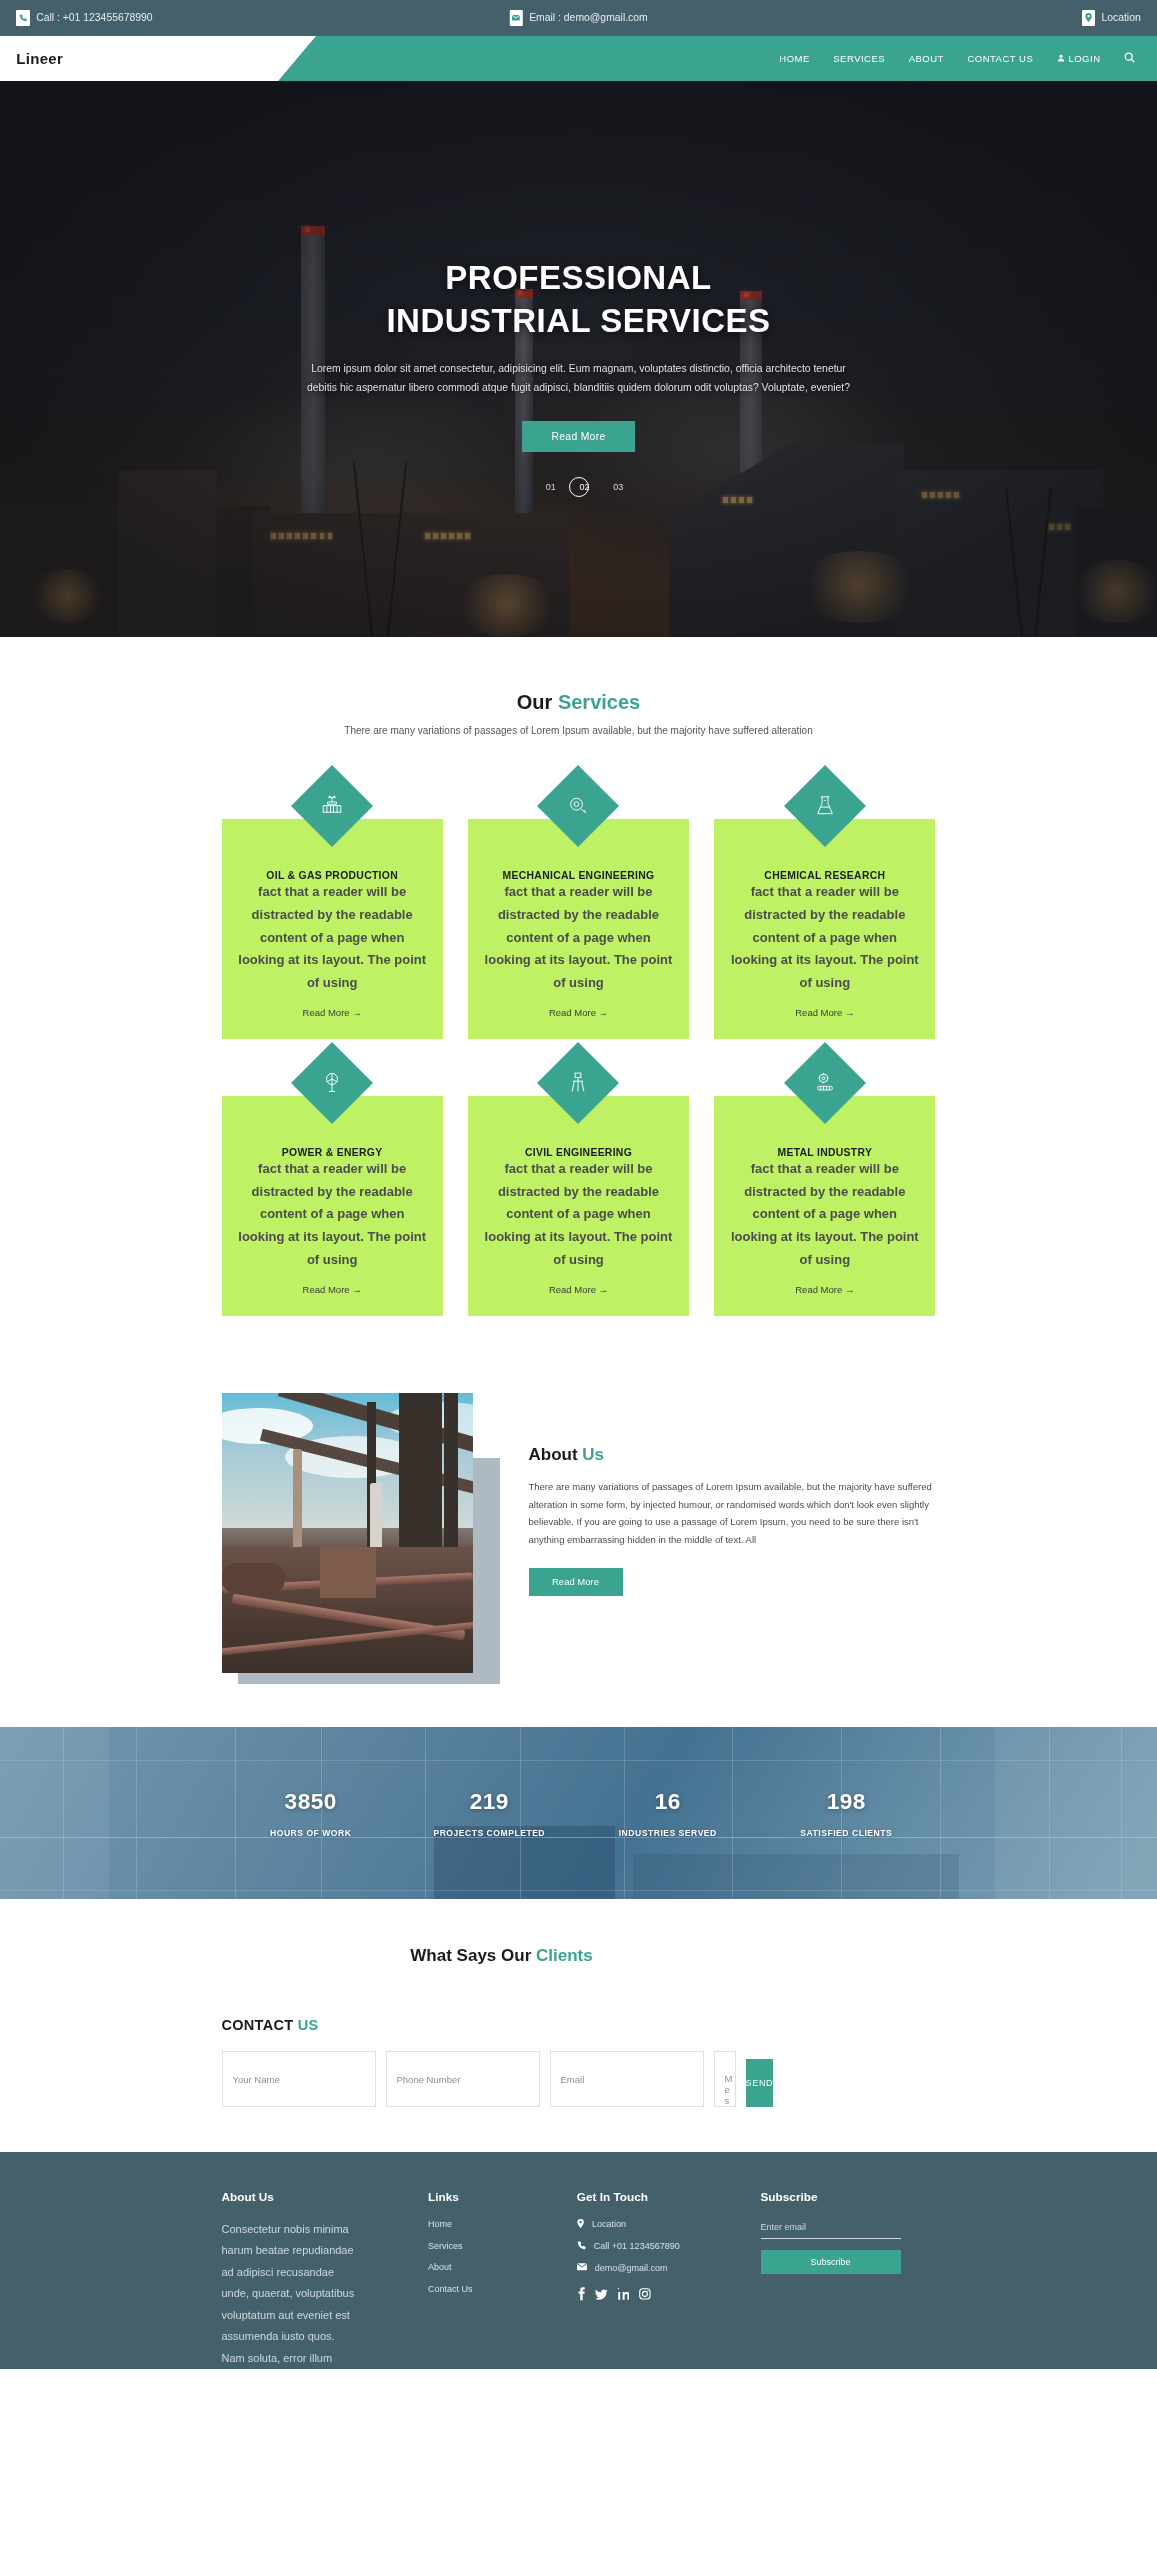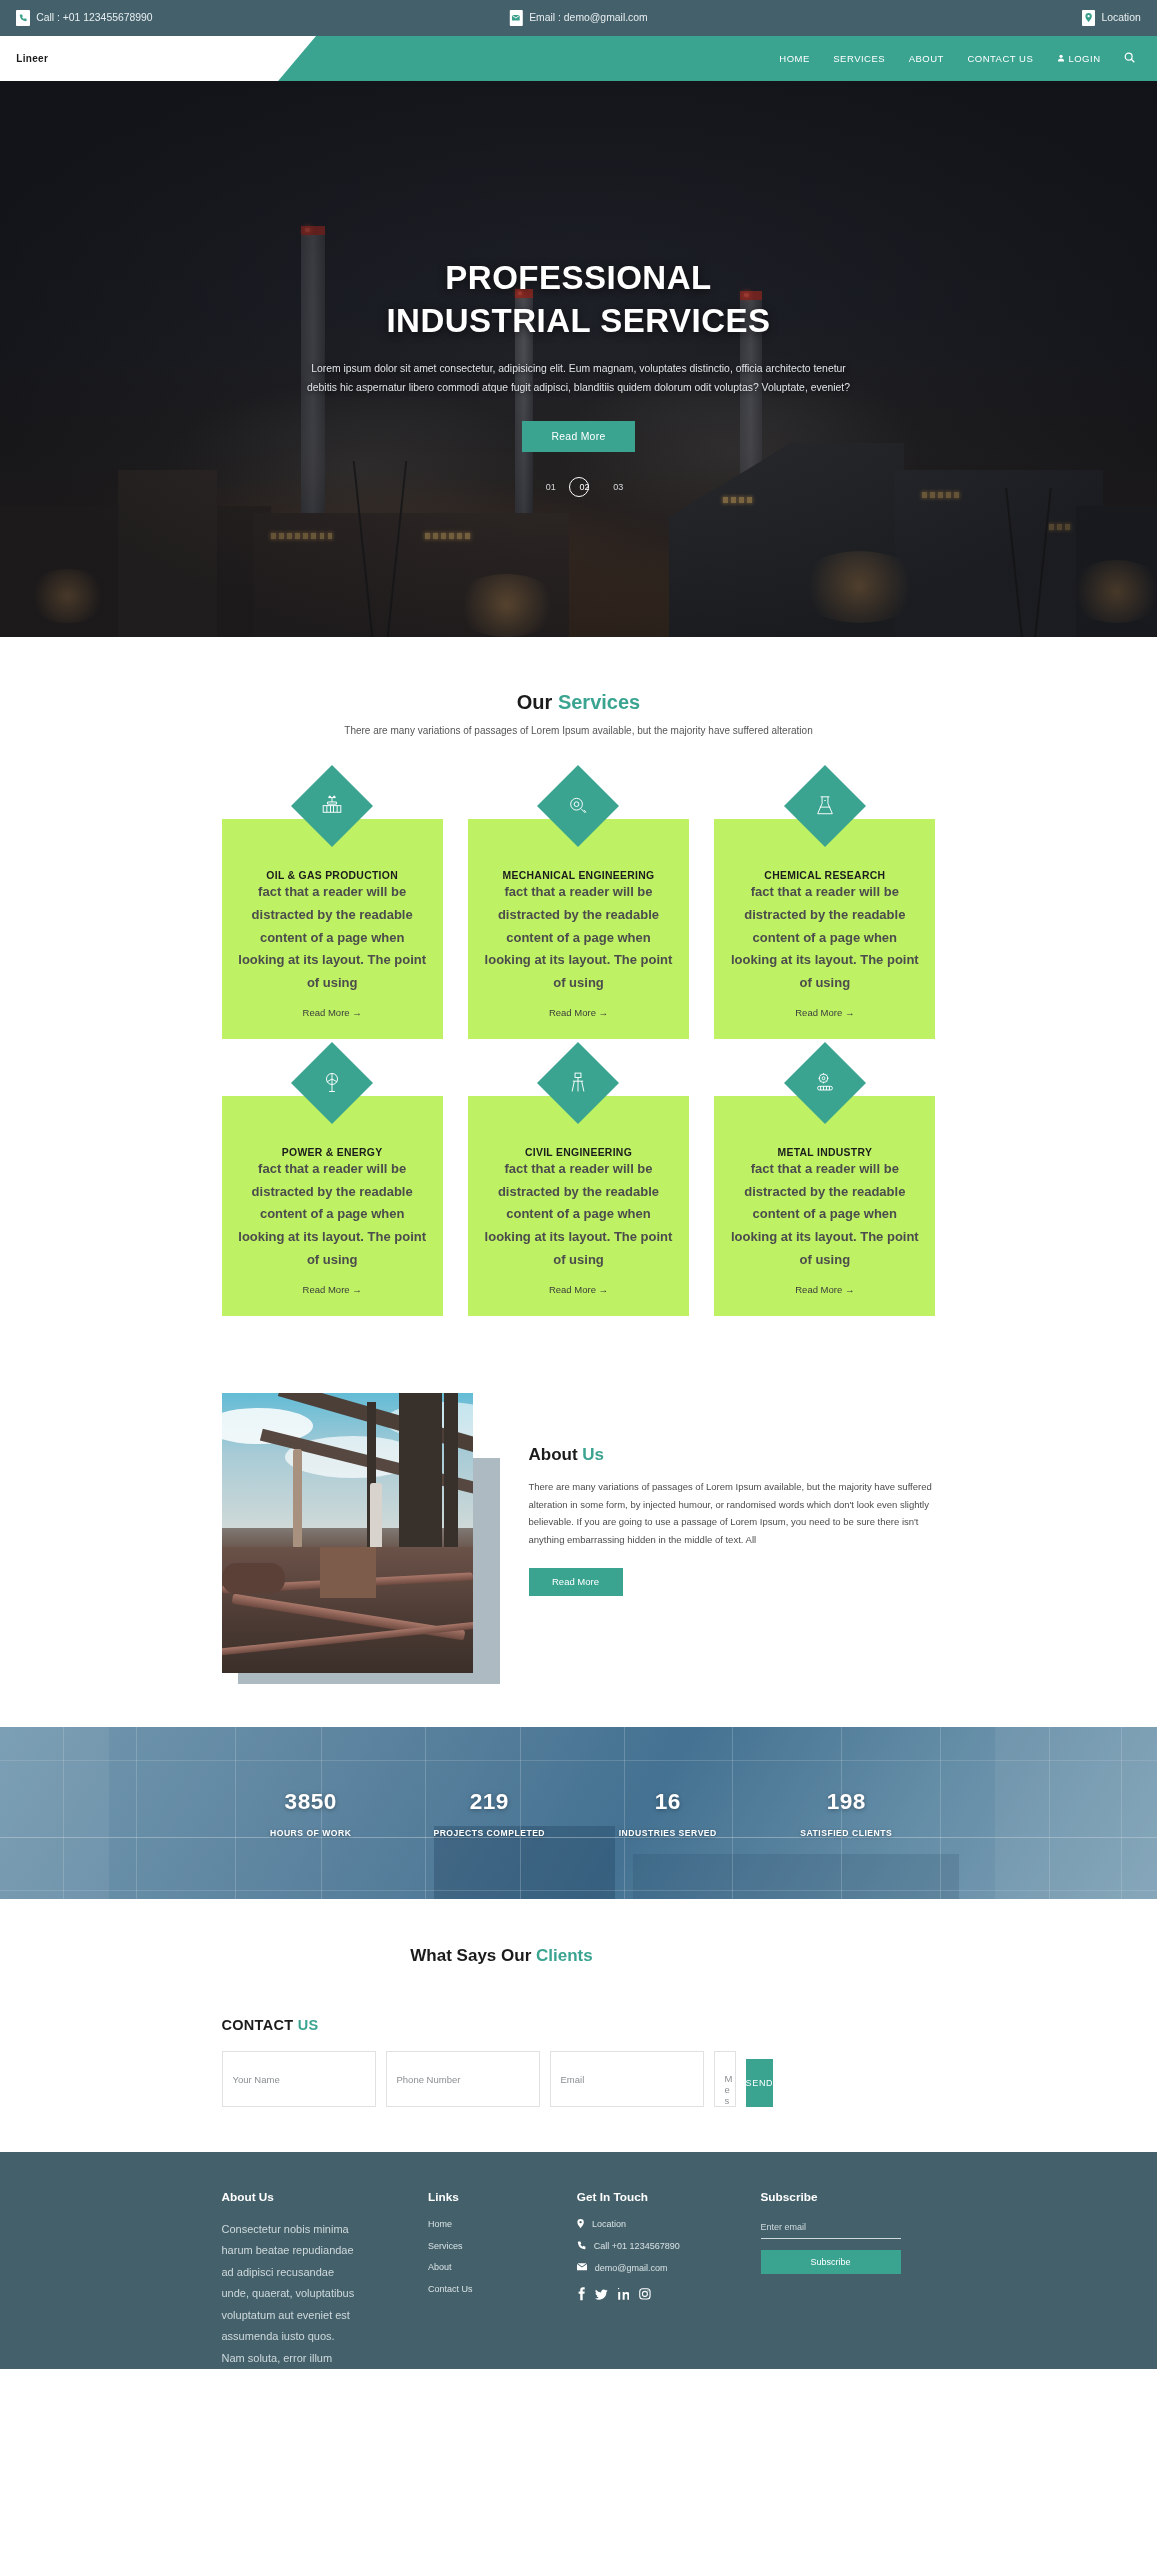--- a/index.html
+++ b/index.html
@@ -42,21 +42,21 @@
     position: relative;
   }
   .nav-logo-wrap {
     width: 316px;
     background: #ffffff;
     display: flex;
     align-items: center;
     padding-left: 16.3px;
     clip-path: polygon(0 0, 100% 0, 88% 100%, 0 100%);
   }
-  .nav-logo { font-size: 10px; font-weight: bold; color: #1b1b1b; letter-spacing: 0.3px; }
+  .nav-logo { font-size: 15px; font-weight: bold; color: #1b1b1b; letter-spacing: 0.3px; }
   .nav-menu {
     flex: 1;
     display: flex;
     align-items: center;
     justify-content: flex-end;
     gap: 23.5px;
     padding-right: 22px;
   }
   .nav-link {
     color: #ffffff; font-size: 9.5px; letter-spacing: 0.5px;

